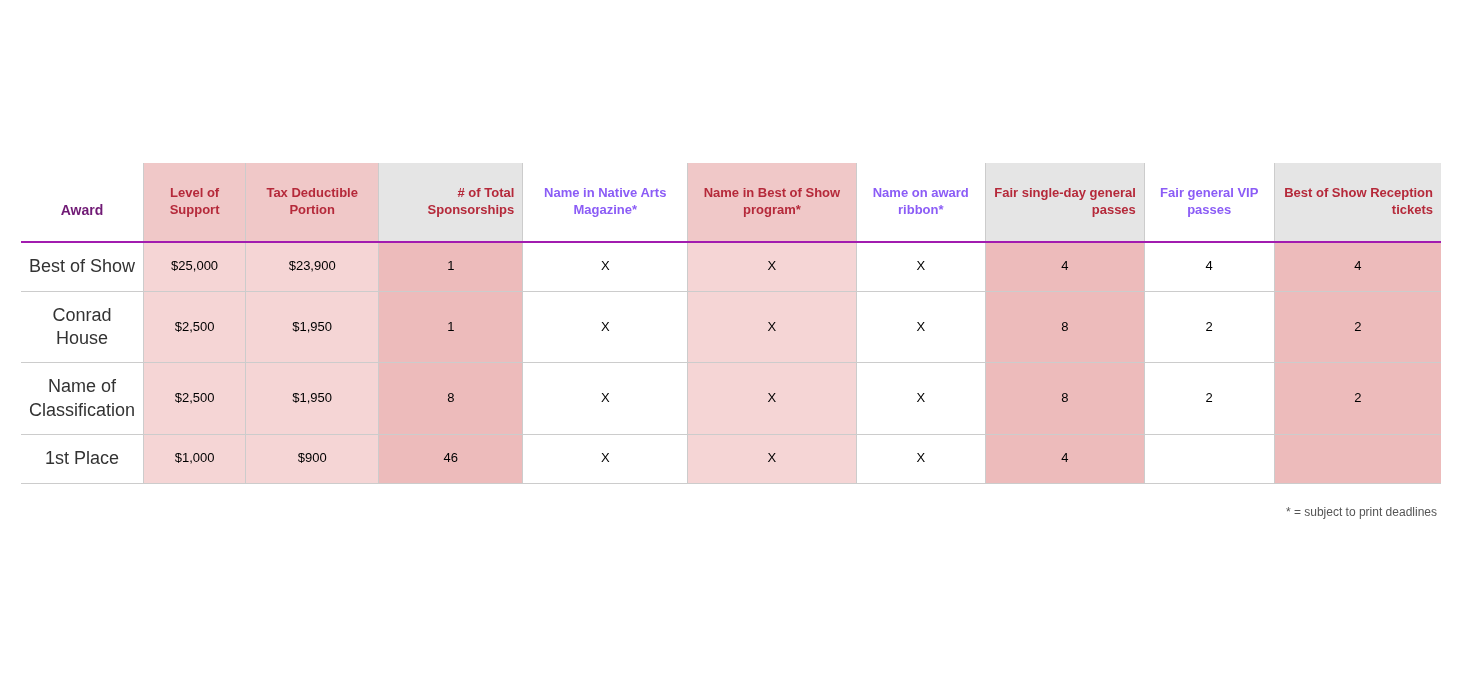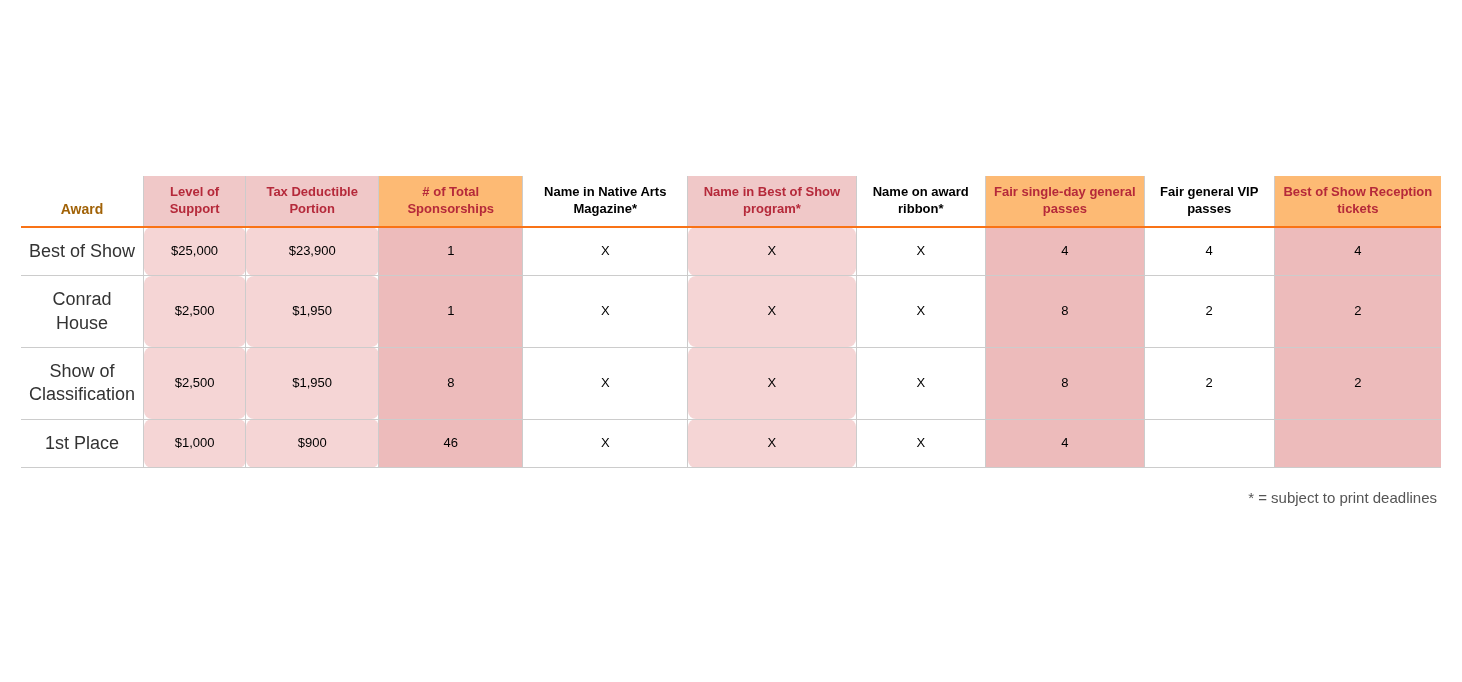--- a/index.html
+++ b/index.html
@@ -15,50 +15,51 @@
     }
     .table-wrapper {
       width: 1420px;
     }
     table {
       width: 100%;
       border-collapse: collapse;
       font-size: 13px;
     }
     thead tr th {
-      padding: 8px 8px;
+      padding: 22px 8px;
       text-align: center;
       vertical-align: bottom;
-      border-bottom: 2px solid #f97316;
+      border-bottom: 2px solid #a21caf;
       border-right: 1px solid #ccc;
       line-height: 1.3;
     }
     thead tr th:last-child {
       border-right: none;
     }
     thead tr th.header-award {
-      color: #a16207;
+      color: #701a75;
       font-weight: bold;
       font-size: 14px;
       vertical-align: bottom;
       width: 120px;
     }
     thead tr th.header-pink {
       background-color: #f0c8c8;
       color: #b5293a;
       font-weight: bold;
     }
     thead tr th.header-dark-pink {
-      background-color: #fdba74;
+      background-color: #e5e5e5;
       color: #b5293a;
       font-weight: bold;
+      text-align: right;
     }
     thead tr th.header-white {
       background-color: #fff;
-      color: #000000;
+      color: #8b5cf6;
       font-weight: bold;
     }
 
     tbody tr td {
       padding: 12px 8px;
       text-align: center;
       border-bottom: 1px solid #ccc;
       border-right: 1px solid #ccc;
       vertical-align: middle;
       line-height: 1.3;
@@ -67,31 +68,30 @@
       border-right: none;
     }
     tbody tr td.cell-award {
       text-align: center;
       font-size: 18px;
       color: #333;
       background: #fff;
     }
     tbody tr td.cell-pink {
       background-color: #f5d5d5;
-      border-radius: 8px;
     }
     tbody tr td.cell-dark-pink {
       background-color: #edbbbb;
     }
     tbody tr td.cell-white {
       background-color: #fff;
     }
     .footnote {
       text-align: right;
-      font-size: 15px;
+      font-size: 12px;
       color: #555;
       margin-top: 21px;
       padding-right: 4px;
     }
   </style>
 </head>
 <body>
 
 <div class="table-wrapper">
   <table>
@@ -128,21 +128,21 @@
           <td class="cell-pink">$1,950</td>
           <td class="cell-dark-pink">1</td>
           <td class="cell-white">X</td>
           <td class="cell-pink">X</td>
           <td class="cell-white">X</td>
           <td class="cell-dark-pink">8</td>
           <td class="cell-white">2</td>
           <td class="cell-dark-pink">2</td>
         </tr>
         <tr>
-          <td class="cell-award">Show of Classification</td>
+          <td class="cell-award">Name of Classification</td>
           <td class="cell-pink">$2,500</td>
           <td class="cell-pink">$1,950</td>
           <td class="cell-dark-pink">8</td>
           <td class="cell-white">X</td>
           <td class="cell-pink">X</td>
           <td class="cell-white">X</td>
           <td class="cell-dark-pink">8</td>
           <td class="cell-white">2</td>
           <td class="cell-dark-pink">2</td>
         </tr>

